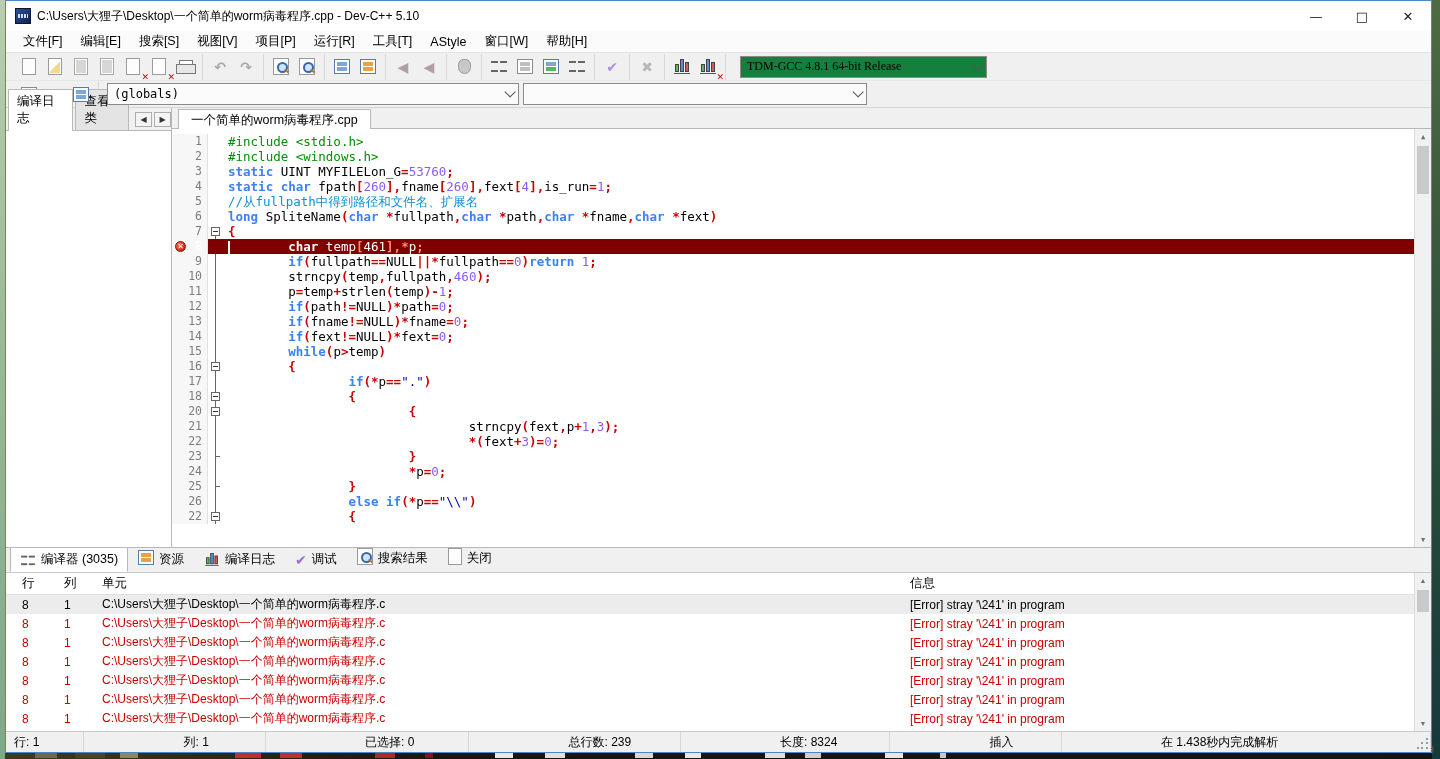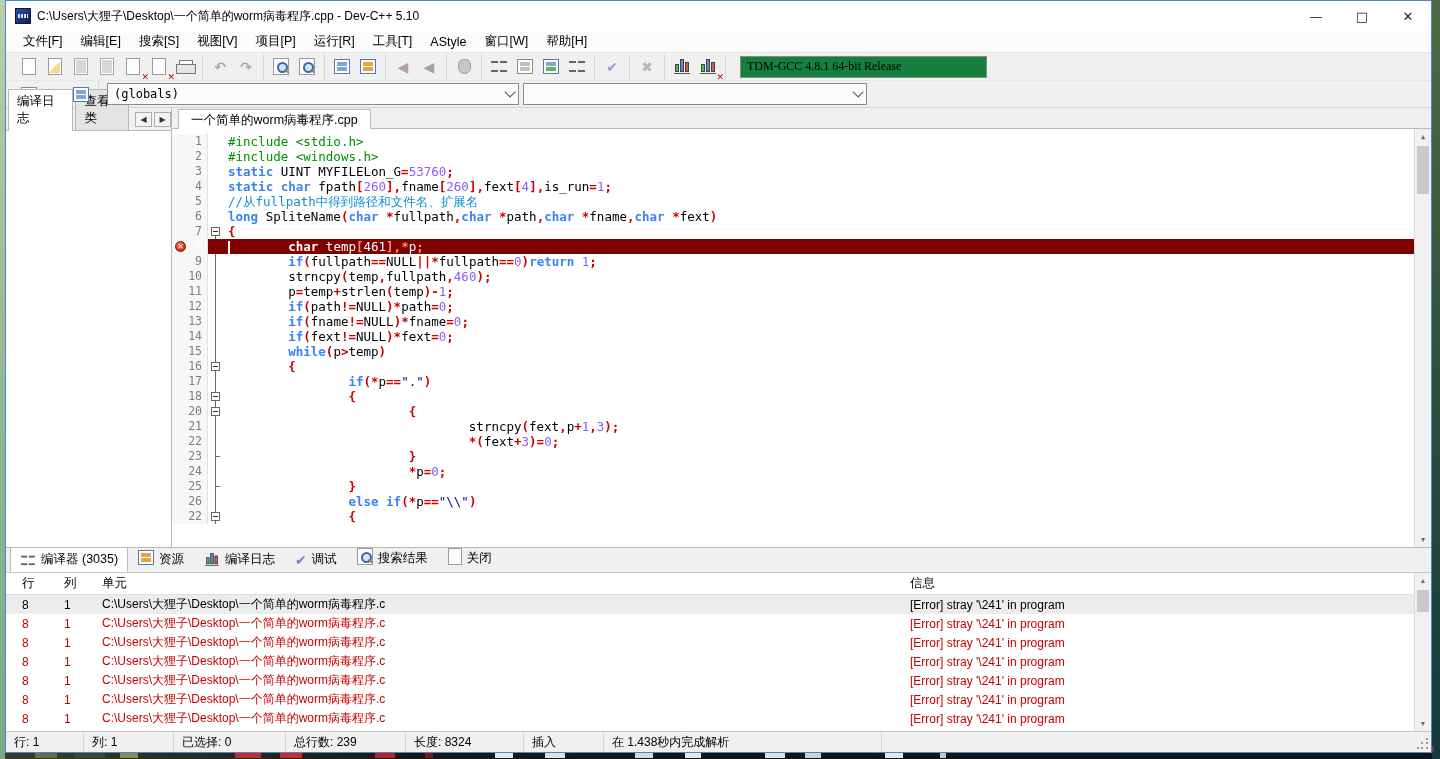--- a/index.html
+++ b/index.html
@@ -166,21 +166,21 @@
   .tbl-row.selected { background:#ececec; color:#000; }
   .tbl-row.error { color:#c80000; }
   .tbl-body { position:absolute; left:0; right:17px; top:22px; bottom:0; }
   .err-scroll { position:absolute; right:0; top:0; bottom:0; width:17px; background:#f1f1f1;
     border-left:1px solid #dcdcdc; }
   .err-thumb { top:17px; height:22px; }
   .err-scroll .sb-arrow.down, .vscroll .sb-arrow.down { position:absolute; bottom:0; left:0; right:0; }
 
   
   .statusbar { height:21px; background:#f0f0f0; border-top:1px solid #c8c8c8;
-    display:flex; align-items:center; flex:0 0 auto; position:relative; }
+    display:flex; align-items:center; flex:0 0 auto; position:relative;justify-content:space-between; }
   .sseg { height:100%; display:flex; align-items:center; padding-left:8px;
     border-right:1px solid #d6d6d6; font-size:12px; }
   .grip { position:absolute; right:2px; bottom:2px; width:12px; height:12px;
     background:
       radial-gradient(circle at 10px 10px,#9a9a9a 1.2px,transparent 1.5px),
       radial-gradient(circle at 10px 5px,#9a9a9a 1.2px,transparent 1.5px),
       radial-gradient(circle at 5px 10px,#9a9a9a 1.2px,transparent 1.5px),
       radial-gradient(circle at 10px 1px,#9a9a9a 1.2px,transparent 1.5px),
       radial-gradient(circle at 5px 5px,#9a9a9a 1.2px,transparent 1.5px),
       radial-gradient(circle at 1px 10px,#9a9a9a 1.2px,transparent 1.5px); }

